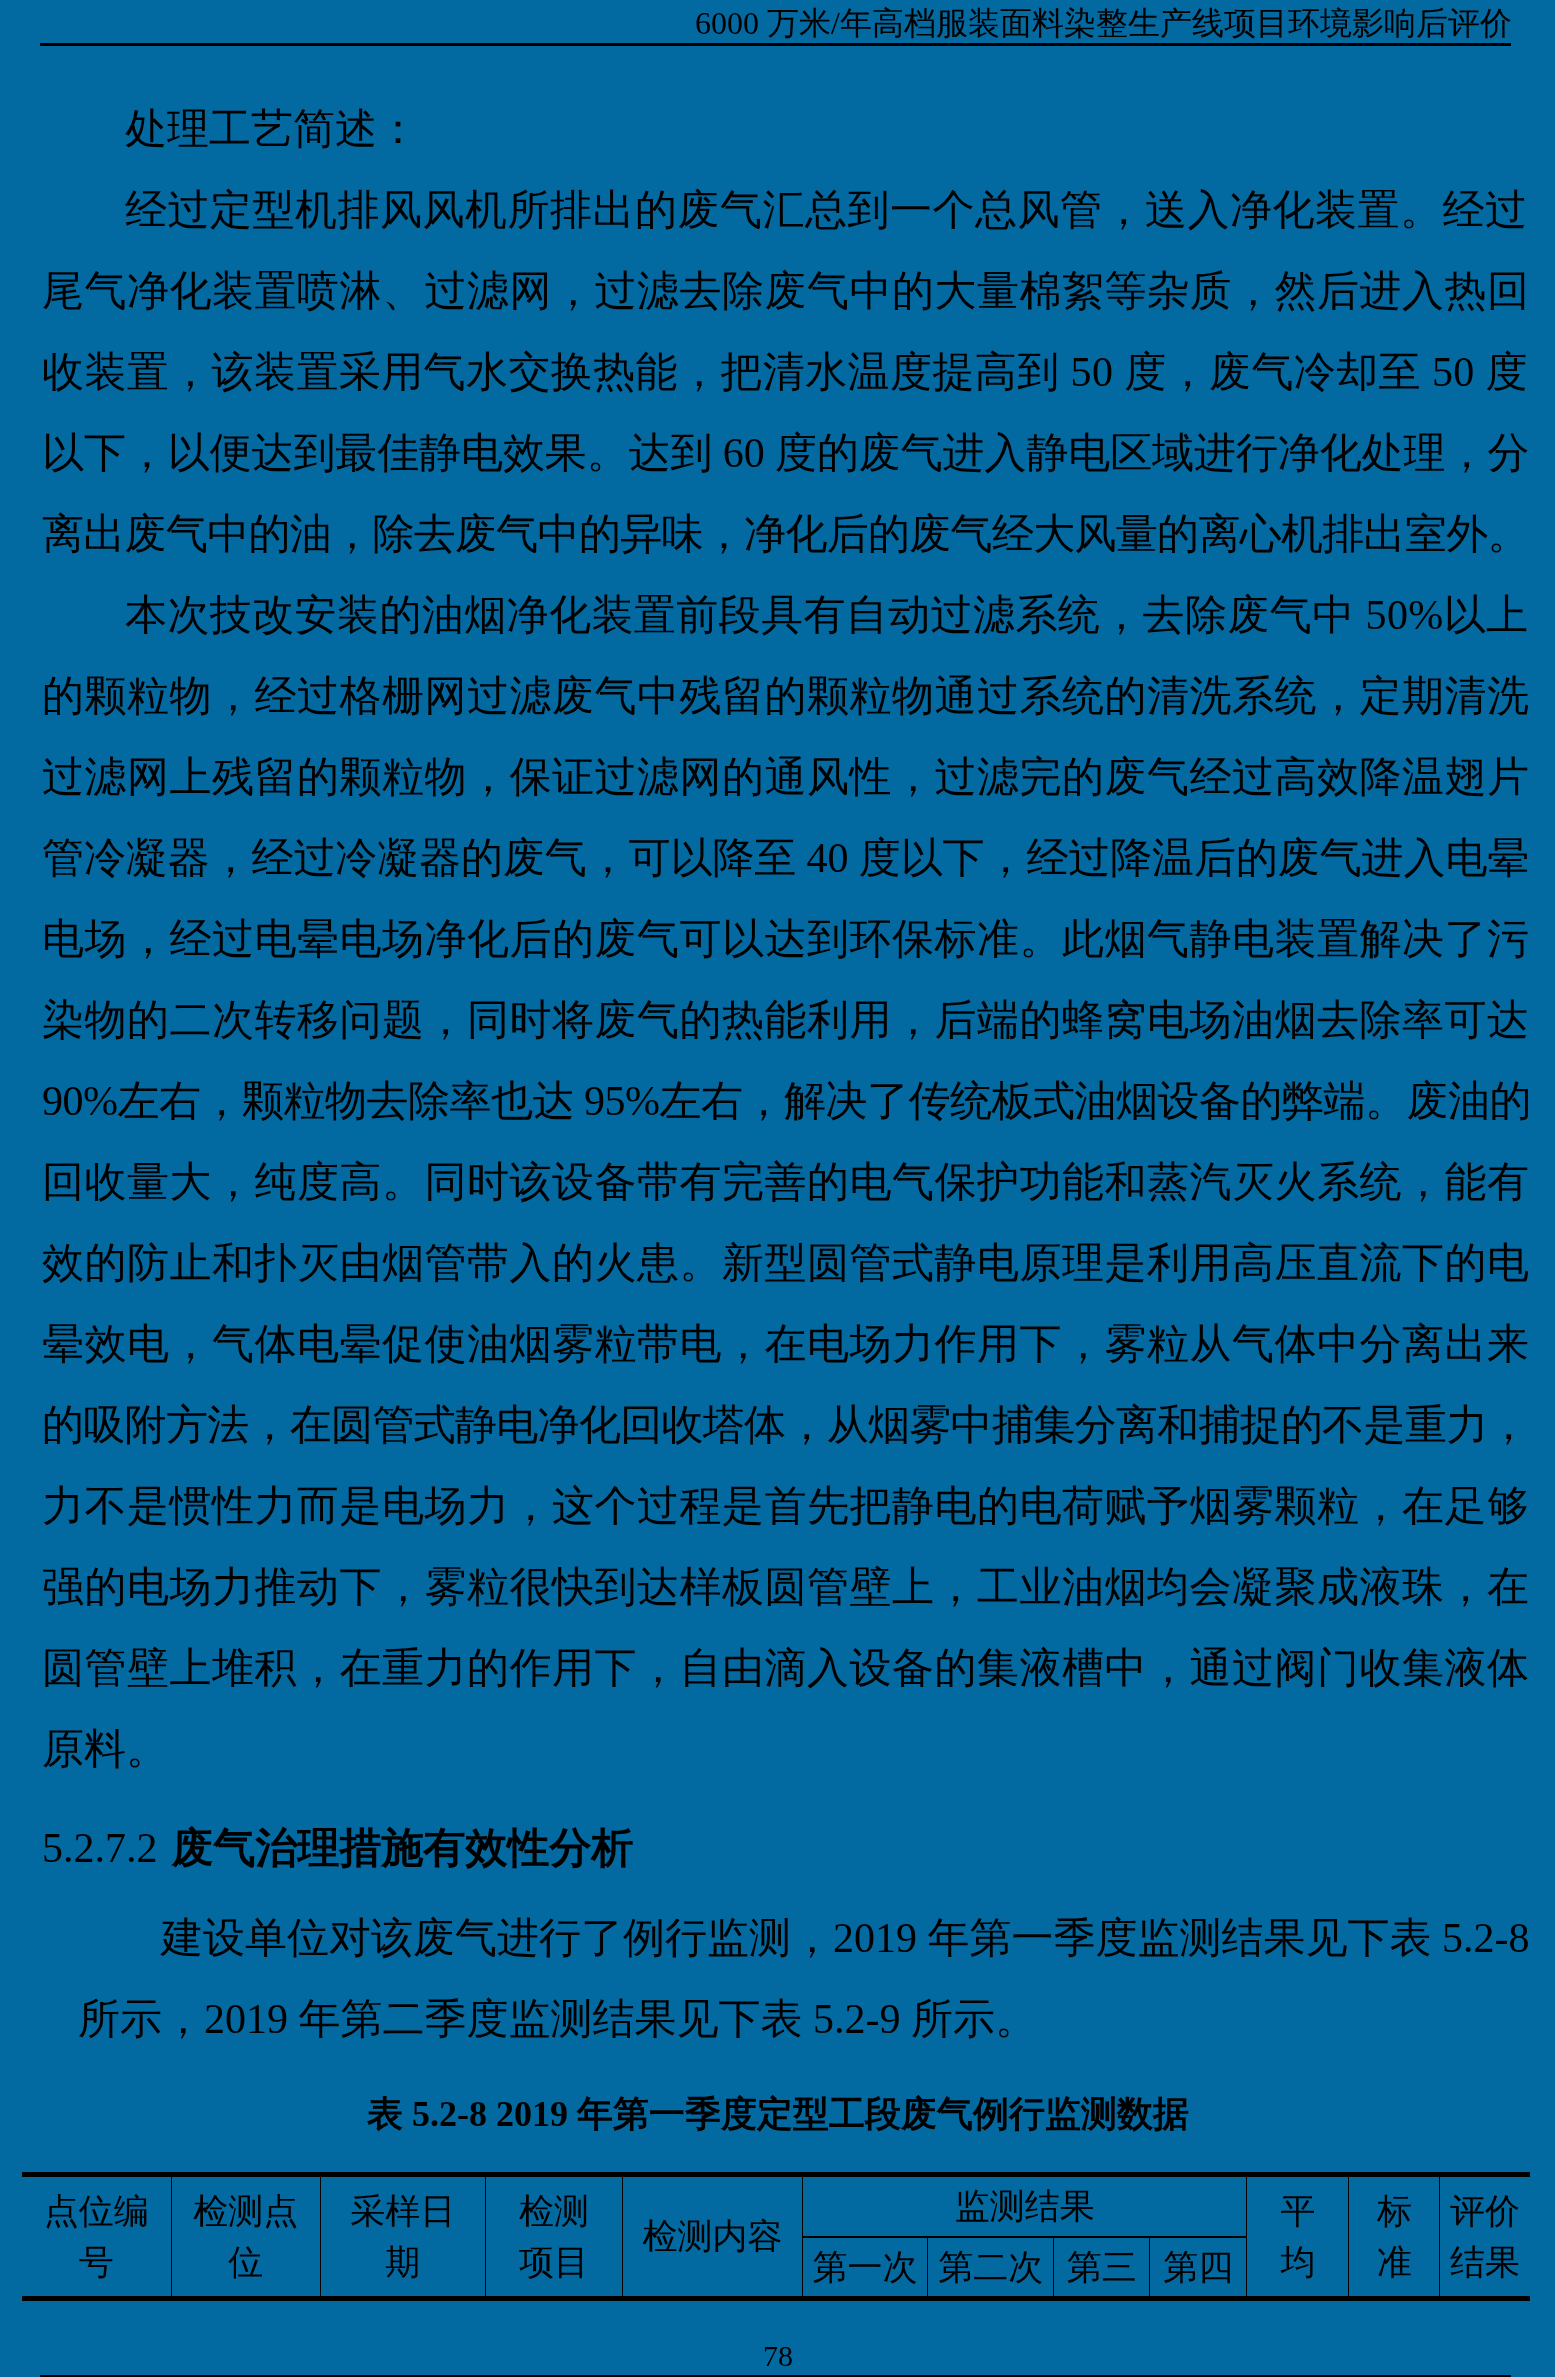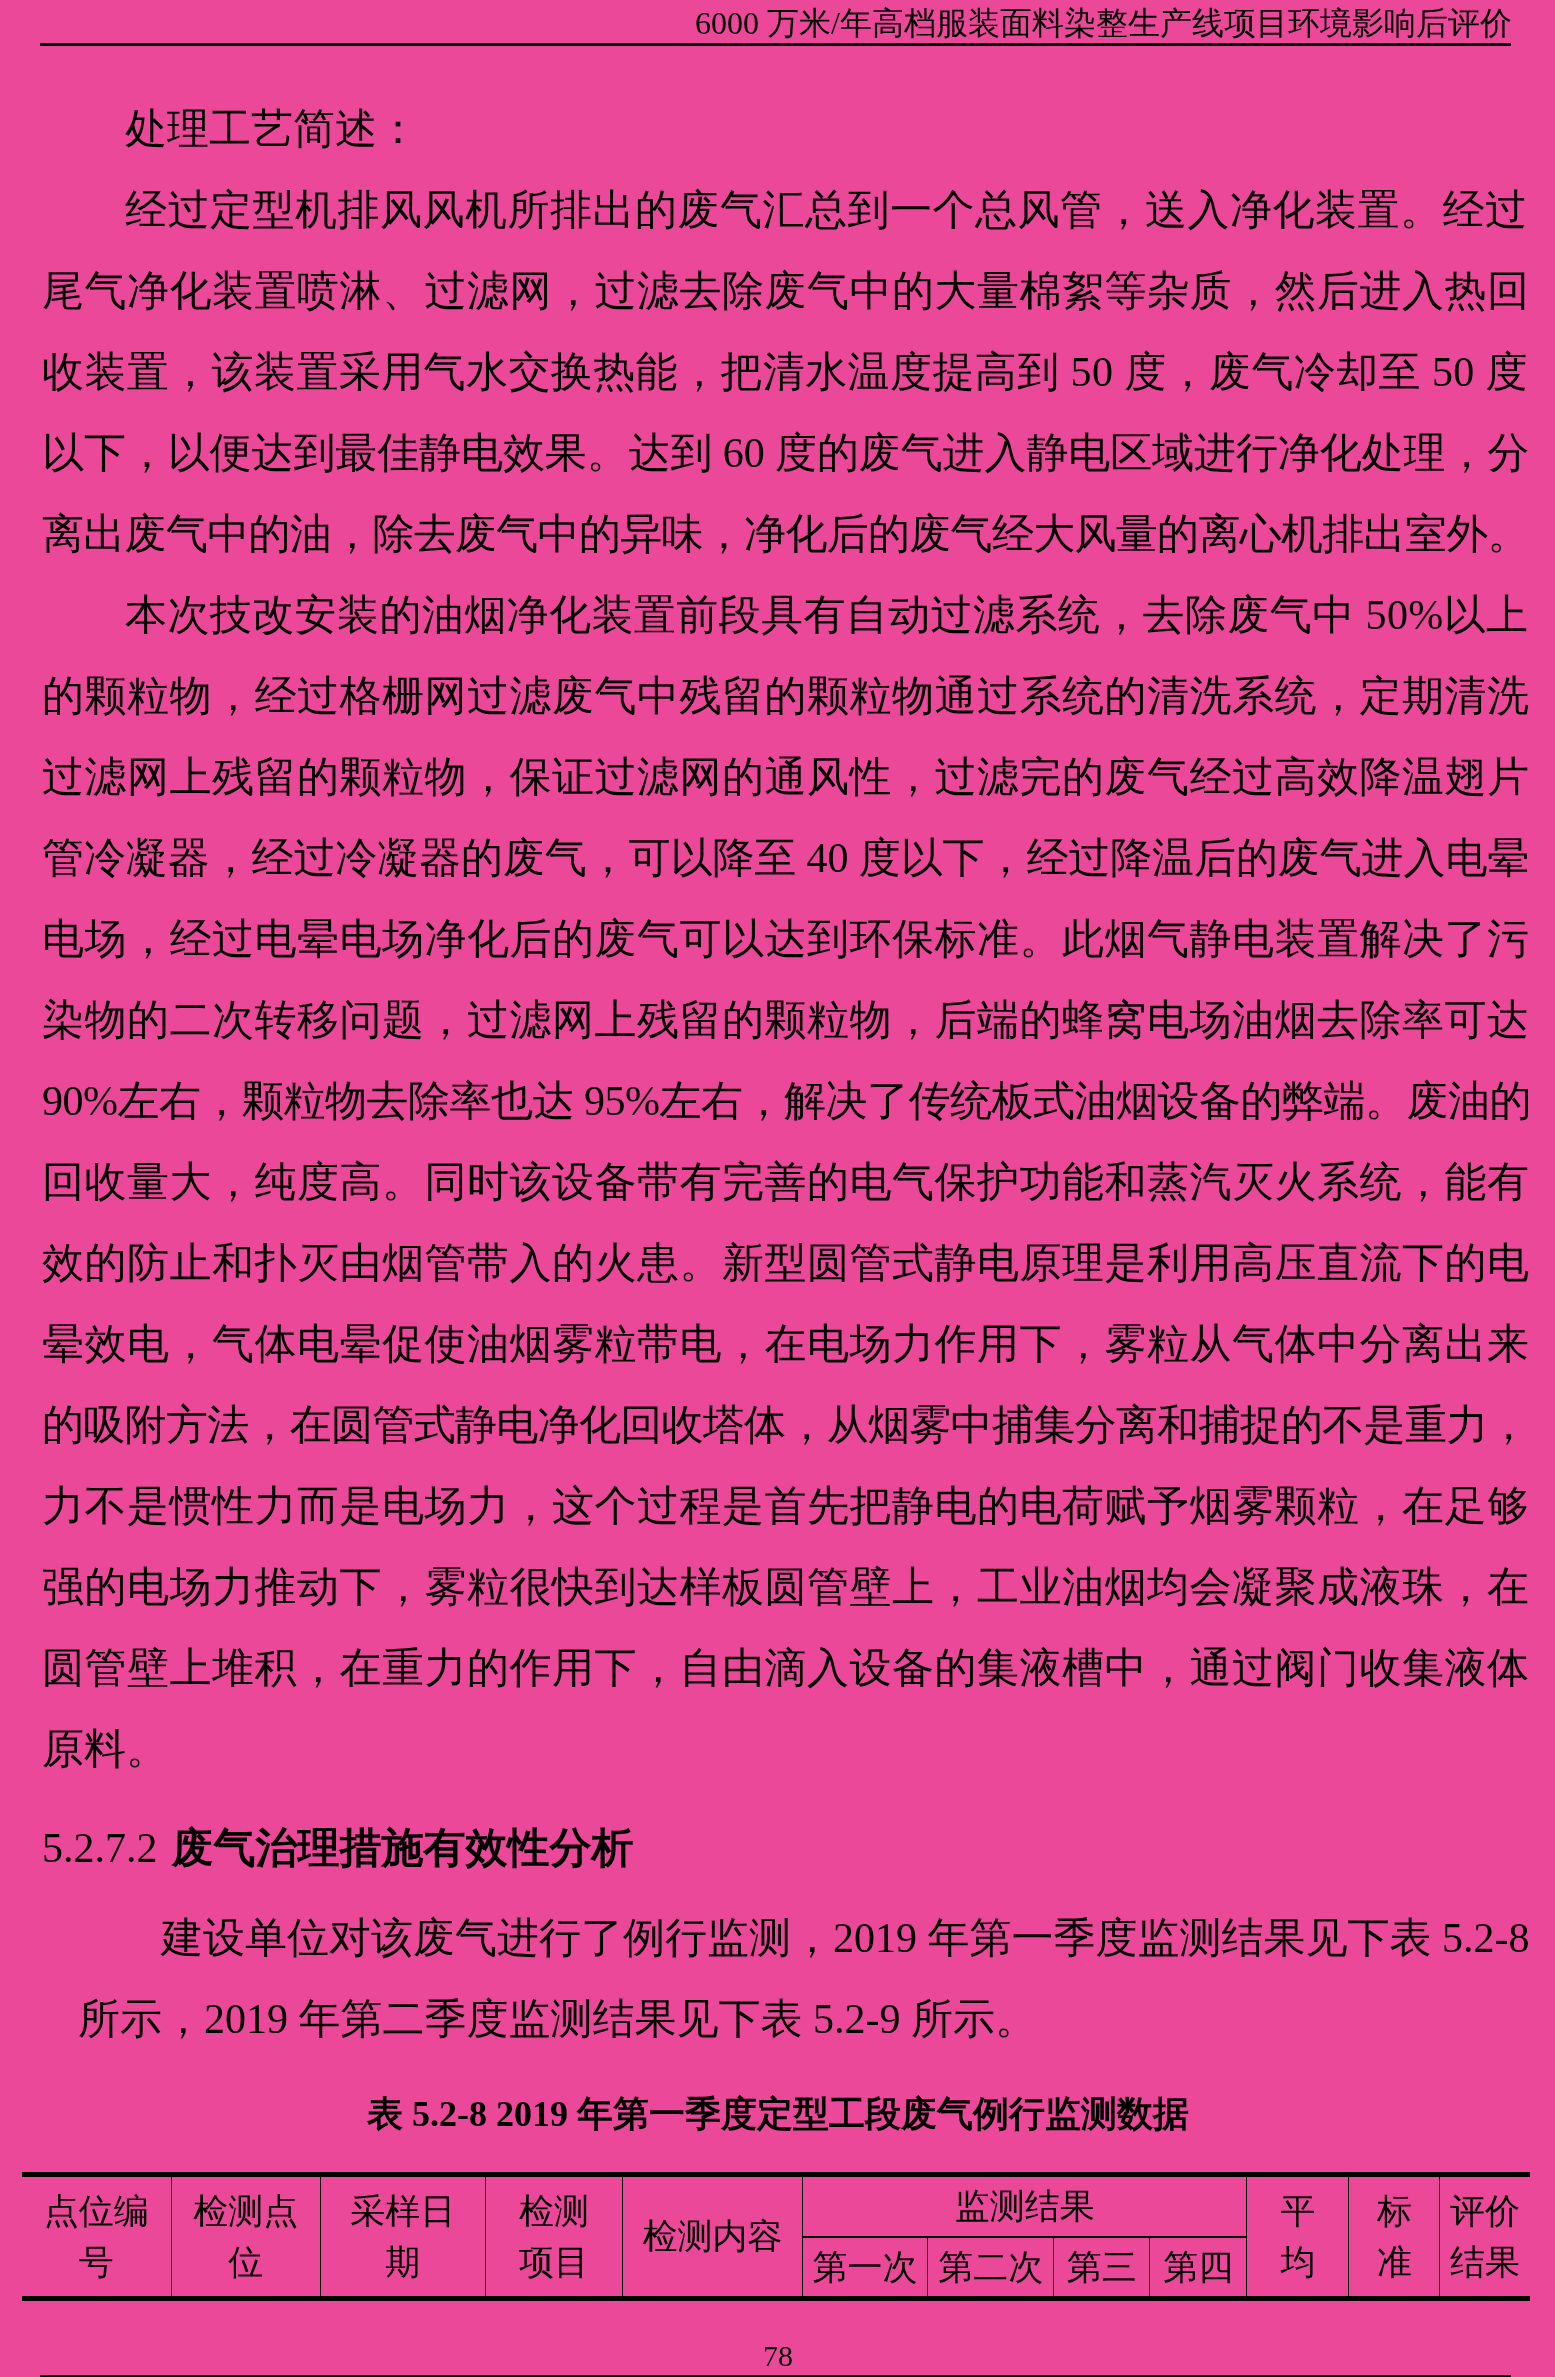--- a/index.html
+++ b/index.html
@@ -1,20 +1,20 @@
 <!DOCTYPE html>
 <html style="font-size:13.3px"><head>
   <meta charset="utf-8">
   <style>
     html, body { margin: 0; padding: 0; background: #ffffff; }
     .page {
       position: relative;
       width: 1556px;
       height: 2377px;
-      background: #ec4899;
+      background: #0369a1;
       overflow: hidden;
       color: #000000;
       font-family: "Liberation Serif", "DejaVu Serif", serif;
     }
     .hdr-title {
       position: absolute;
       top: 6.6px;
       left: 0;
       width: 1512px;
       text-align: right;
@@ -137,21 +137,21 @@
       <div class="ln"><span class="t" style="letter-spacing: -0.1px;">以下，以便达到最佳静电效果。达到 60 度的废气进入静电区域进行净化处理，分</span></div>
       <div class="ln"><span class="t" style="letter-spacing: -0.7px;">离出废气中的油，除去废气中的异味，净化后的废气经大风量的离心机排出室外。</span></div>
     </div>
 
     <div>
       <div class="ln ind"><span class="t" style="letter-spacing: 0.4px;">本次技改安装的油烟净化装置前段具有自动过滤系统，去除废气中 50%以上</span></div>
       <div class="ln"><span class="t" style="letter-spacing: 0.5px;">的颗粒物，经过格栅网过滤废气中残留的颗粒物通过系统的清洗系统，定期清洗</span></div>
       <div class="ln"><span class="t" style="letter-spacing: 0.5px;">过滤网上残留的颗粒物，保证过滤网的通风性，过滤完的废气经过高效降温翅片</span></div>
       <div class="ln"><span class="t" style="letter-spacing: -0.1px;">管冷凝器，经过冷凝器的废气，可以降至 40 度以下，经过降温后的废气进入电晕</span></div>
       <div class="ln"><span class="t" style="letter-spacing: 0.5px;">电场，经过电晕电场净化后的废气可以达到环保标准。此烟气静电装置解决了污</span></div>
-      <div class="ln"><span class="t" style="letter-spacing: 0.5px;">染物的二次转移问题，过滤网上残留的颗粒物，后端的蜂窝电场油烟去除率可达</span></div>
+      <div class="ln"><span class="t" style="letter-spacing: 0.5px;">染物的二次转移问题，同时将废气的热能利用，后端的蜂窝电场油烟去除率可达</span></div>
       <div class="ln"><span class="t" style="letter-spacing: -0.5px;">90%左右，颗粒物去除率也达 95%左右，解决了传统板式油烟设备的弊端。废油的</span></div>
       <div class="ln"><span class="t" style="letter-spacing: 0.5px;">回收量大，纯度高。同时该设备带有完善的电气保护功能和蒸汽灭火系统，能有</span></div>
       <div class="ln"><span class="t" style="letter-spacing: 0.5px;">效的防止和扑灭由烟管带入的火患。新型圆管式静电原理是利用高压直流下的电</span></div>
       <div class="ln"><span class="t" style="letter-spacing: 0.5px;">晕效电，气体电晕促使油烟雾粒带电，在电场力作用下，雾粒从气体中分离出来</span></div>
       <div class="ln"><span class="t" style="letter-spacing: -0.7px;">的吸附方法，在圆管式静电净化回收塔体，从烟雾中捕集分离和捕捉的不是重力，</span></div>
       <div class="ln"><span class="t" style="letter-spacing: 0.5px;">力不是惯性力而是电场力，这个过程是首先把静电的电荷赋予烟雾颗粒，在足够</span></div>
       <div class="ln"><span class="t" style="letter-spacing: 0.5px;">强的电场力推动下，雾粒很快到达样板圆管壁上，工业油烟均会凝聚成液珠，在</span></div>
       <div class="ln"><span class="t" style="letter-spacing: 0.5px;">圆管壁上堆积，在重力的作用下，自由滴入设备的集液槽中，通过阀门收集液体</span></div>
       <div class="ln"><span class="t" style="letter-spacing: 0px;">原料。</span></div>
     </div>

